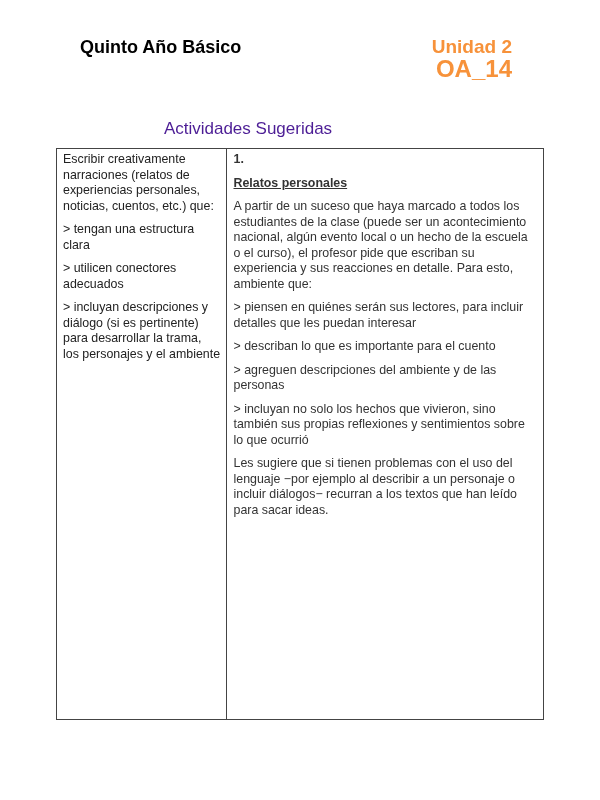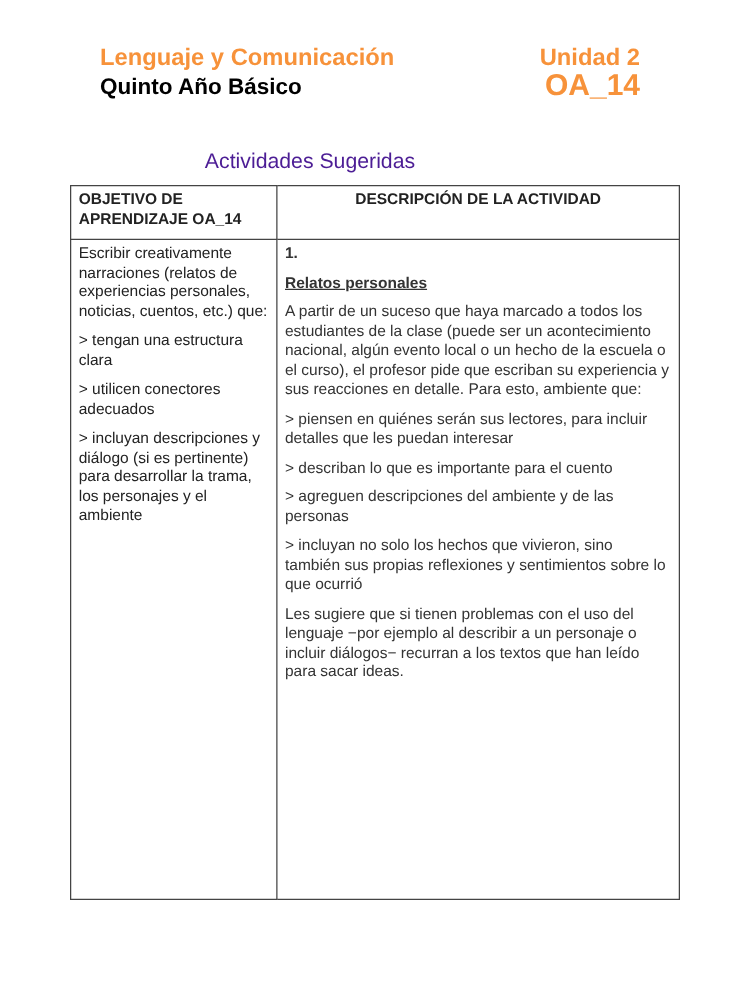--- a/index.html
+++ b/index.html
@@ -20,36 +20,31 @@
   td.obj p { margin: 0 0 8px 0; }
   td.desc { color: #333; }
   td.desc p { margin: 0 0 8px 0; }
   .num { font-weight: bold; }
   .act-title { font-weight: bold; text-decoration: underline; }
 </style>
 </head>
 <body>
 
 <div class="hdr-left">
-  <div class="subject">Lenguaje y Comunicación</div>
   <div class="grade">Quinto Año Básico</div>
 </div>
 <div class="hdr-right">
   <div class="unit">Unidad 2</div>
   <div class="oa">OA_14</div>
 </div>
 
 <div class="section-title">Actividades Sugeridas</div>
 
 <table class="acts">
   <tbody>
-      <tr>
-    <th class="col1">OBJETIVO DE APRENDIZAJE OA_14</th>
-    <th class="col2">DESCRIPCIÓN DE LA ACTIVIDAD</th>
-  </tr>
   <tr>
     <td class="obj">
       <p>Escribir creativamente narraciones (relatos de experiencias personales, noticias, cuentos, etc.) que:</p>
       <p>&gt; tengan una estructura clara</p>
       <p>&gt; utilicen conectores adecuados</p>
       <p>&gt; incluyan descripciones y diálogo (si es pertinente) para desarrollar la trama, los personajes y el ambiente</p>
     </td>
     <td class="desc">
       <p class="num">1.</p>
       <p class="act-title">Relatos personales</p>

